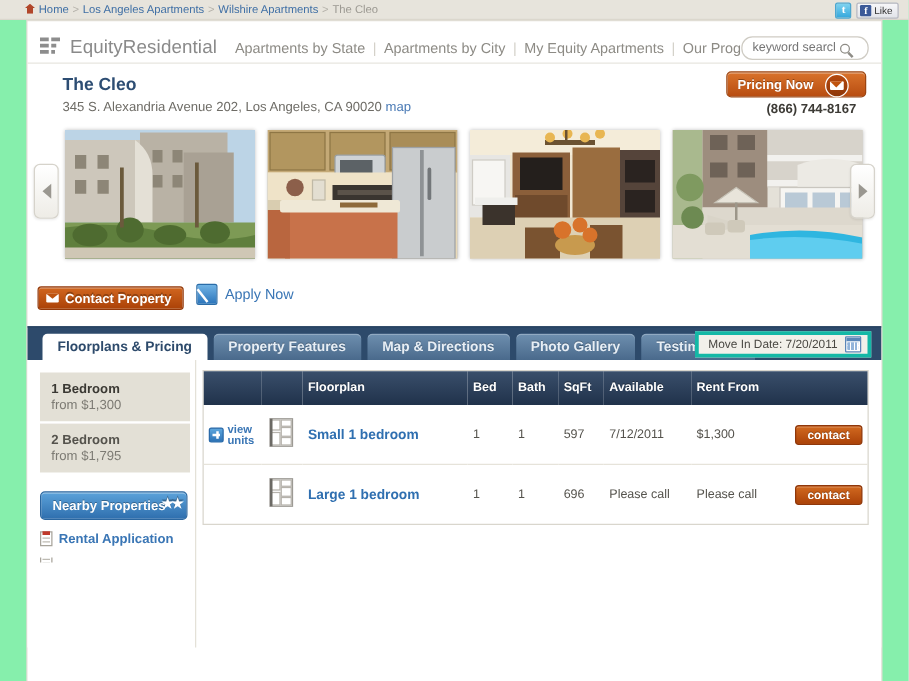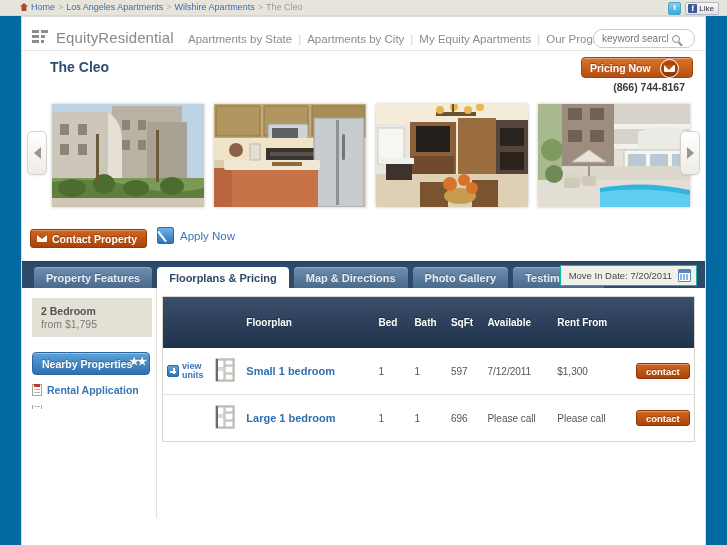--- a/index.html
+++ b/index.html
@@ -6,21 +6,21 @@
   * { box-sizing: border-box; }
   html, body {
     margin: 0; padding: 0;
     width: 727px; height: 545px;
     overflow: hidden;
     background: #eceae3;
     font-family: "Liberation Sans", sans-serif;
     font-size: 11px;
     color: #444;
   }
-  .page { position: relative; width: 727px; height: 545px; background: #0369a1; }
+  .page { position: relative; width: 727px; height: 545px; background: #86efac; }
 
   
   .topbar {
     position: absolute; left: 0; top: 0; width: 727px; height: 16px;
     background: #e7e4dc; border-bottom: 1px solid #dbd7cd;
   }
   .crumbs {
     position: absolute; left: 20px; top: 2px;
     font-size: 9px; color: #8e8c85; white-space: nowrap;
   }
@@ -211,21 +211,21 @@
     box-shadow: inset 0 1px 0 rgba(255,255,255,.25);
     text-shadow: 0 -1px 0 rgba(0,0,0,.25);
   }
   .tab.active {
     background: #ffffff; color: #2d4a6b;
     text-shadow: none; box-shadow: none;
   }
   .movein {
     position: absolute; right: 8px; top: 3px;
     height: 21px; padding: 0 5px 0 8px;
-    background: #f2f0ea; border: 1px solid #14b8a6;
+    background: #f2f0ea; border: 3px solid #14b8a6;
     display: flex; align-items: center; gap: 6px;
     font-size: 9.5px; color: #4a4843;
   }
   .cal-ico {
     width: 13px; height: 13px; background: #fff;
     border: 1px solid #5a86b8; border-radius: 1px; position: relative; overflow: hidden;
   }
   .cal-ico::before {
     content: ""; position: absolute; left: 0; top: 0; right: 0; height: 3px; background: #5a86b8;
   }
@@ -281,21 +281,21 @@
 
   
   .tablewrap {
     position: absolute; left: 140px; top: 8px; right: 10px;
     border: 1px solid #d9d6cd; background: #fff;
   }
   table.fp { width: 100%; border-collapse: collapse; }
   table.fp thead th {
     background: linear-gradient(#3a4f6b, #20324b);
     color: #fff; font-size: 10px; font-weight: bold;
-    text-align: left; padding: 20px 4px; height: 22px;
+    text-align: left; padding: 8px 4px; height: 22px;
     text-shadow: 0 -1px 0 rgba(0,0,0,.4);
   }
   table.fp tbody td {
     font-size: 10px; color: #55534d; padding: 9px 4px;
     border-bottom: 1px solid #e6e3da; vertical-align: middle;
   }
   table.fp tbody tr:last-child td { border-bottom: 0; }
   .c-exp { width: 46px; }
   .c-thumb { width: 34px; }
   .c-name { width: 150px; }
@@ -377,20 +377,24 @@
       </div>
 
       <div class="searchbox">
         <input type="text" placeholder="keyword search" style="">
         <span class="mag"></span>
       </div>
     </div>
 
     <div class="propblock">
       <div class="prop-name">The Cleo</div>
+      <div class="prop-addr">
+        <span>345 S. Alexandria Avenue 202, Los Angeles, CA 90020</span>
+        <a href="#">map</a>
+      </div>
       <div class="contact-now">
         <span>Pricing Now</span>
         <span class="env-circle">
             <span class="env"></span>
           </span>
       </div>
       <div class="phone">(866) 744-8167</div>
     </div>
 
     <div class="carousel">
@@ -542,36 +546,40 @@
         <span>Contact Property</span>
       </div>
       <div class="apply-now">
         <span class="pen-ico"></span>
         <span>Apply Now</span>
       </div>
     </div>
 
     <div class="tabstrip">
       <div class="tabs">
+        <div class="tab active">Floorplans &amp; Pricing</div>
         <div class="tab">Property Features</div>
-        <div class="tab active">Floorplans &amp; Pricing</div>
         <div class="tab">Map &amp; Directions</div>
         <div class="tab">Photo Gallery</div>
         <div class="tab">Testimonials</div>
       </div>
       <div class="movein">
         <span>Move In Date: 7/20/2011</span>
         <span class="cal-ico"></span>
       </div>
     </div>
 
     <div class="panel">
       <div class="panel-divider"></div>
 
       <div class="sidebar">
+        <div class="fp-item sel">
+          <div class="t">1 Bedroom</div>
+          <div class="s">from $1,300</div>
+        </div>
         <div class="fp-item">
           <div class="t">2 Bedroom</div>
           <div class="s">from $1,795</div>
         </div>
 
         <div class="nearby">
           <span>Nearby Properties</span>
           <span class="stars">★★</span>
         </div>
 

